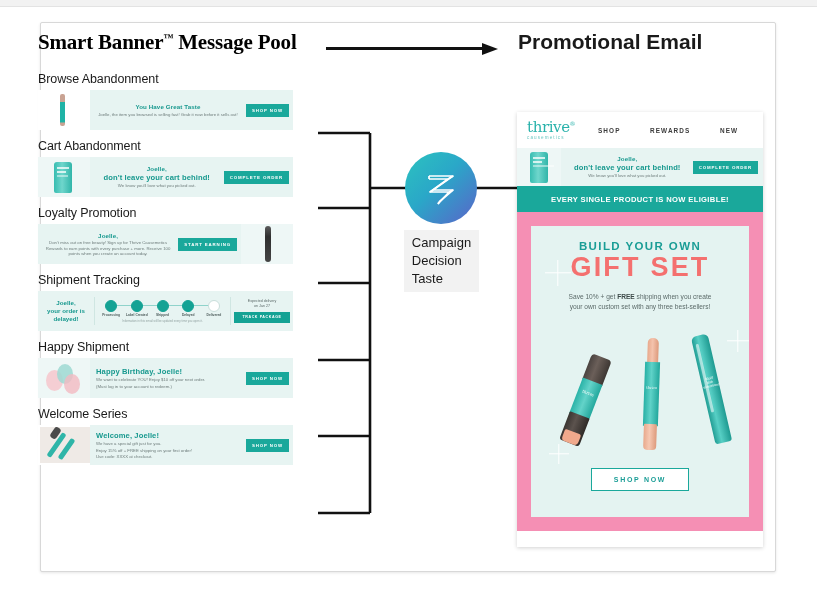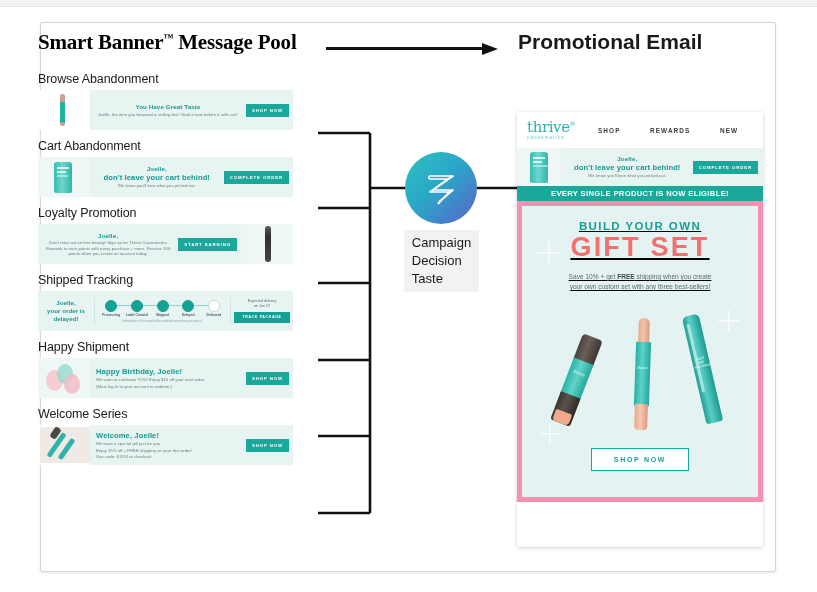--- a/index.html
+++ b/index.html
@@ -109,24 +109,24 @@
   .em-logo{flex:0 0 auto;line-height:1;}
   .em-logo .lg1{font-size:15px;color:#29b2ab;letter-spacing:-.4px;font-family:"DejaVu Serif",serif;}
   .em-logo .lg1 sup{font-size:6px;vertical-align:super;}
   .em-logo .lg2{font-size:4.6px;color:#6ec9c3;letter-spacing:1.1px;margin-top:1px;}
   .em-nav-items{flex:1;display:flex;justify-content:space-around;padding-left:8px;}
   .em-nav-items span{font-size:6.4px;color:#3b3b3b;letter-spacing:1.1px;font-weight:bold;}
 
   .em-cart{height:38px;background:#e7f4f2;display:flex;align-items:stretch;}
   .em-cart .p{flex:0 0 44px;background:#eef7f6;position:relative;}
   .em-cart .c{flex:1;display:flex;align-items:center;padding:0 5px;}
-  .em-elig{height:15px;background:#1aa89b;color:#fff;display:flex;align-items:center;justify-content:center;
+  .em-elig{height:26px;background:#1aa89b;color:#fff;display:flex;align-items:center;justify-content:center;
            font-size:7.6px;font-weight:bold;letter-spacing:.35px;}
 
-  .em-hero{background:#f58fb4;padding:5px;text-decoration:underline;}
+  .em-hero{background:#f58fb4;padding:14px;}
   .em-hero-in{background:#e4f3f1;position:relative;overflow:hidden;padding:14px 0 12px;}
   .hero-k1{text-align:center;font-size:11.5px;color:#1a9d96;font-weight:bold;letter-spacing:1.4px;}
   .hero-k2{text-align:center;font-size:27px;color:#f4706f;font-weight:bold;letter-spacing:2.2px;margin-top:2px;line-height:1;}
   .hero-sub{text-align:center;font-size:6.6px;color:#5c6b6a;line-height:1.55;margin-top:11px;padding:0 16px;}
   .hero-sub b{color:#3e4b4a;}
   .hero-prods{position:relative;height:150px;margin-top:4px;}
   .pr{position:absolute;}
   .pr1{left:44px;top:38px;width:21px;height:92px;transform:rotate(21deg);}
   .pr1 .cap{position:absolute;left:0;top:0;width:21px;height:28px;background:linear-gradient(90deg,#4a4340,#6b5f59 40%,#3d3733);border-radius:4px 4px 1px 1px;}
   .pr1 .mid{position:absolute;left:0;top:26px;width:21px;height:38px;background:linear-gradient(90deg,#2ab3a8,#63d3c9 45%,#23a89d);}
@@ -233,21 +233,21 @@
         </div>
         <div class="btn">START EARNING</div>
       </div>
       <div class="bz-prod tint">
           <span class="mascara"></span>
         </div>
     </div>
   </div>
 
   <div class="blk">
-    <div class="blk-label">Shipped Tracking</div>
+    <div class="blk-label">Shipment Tracking</div>
     <div class="banner">
       <div class="trk">
         <div class="trk-left">
           <div>Joelle,</div>
           <div>your order is</div>
           <div>delayed!</div>
         </div>
         <div class="trk-mid">
           <div class="trk-steps">
             <div class="step">

